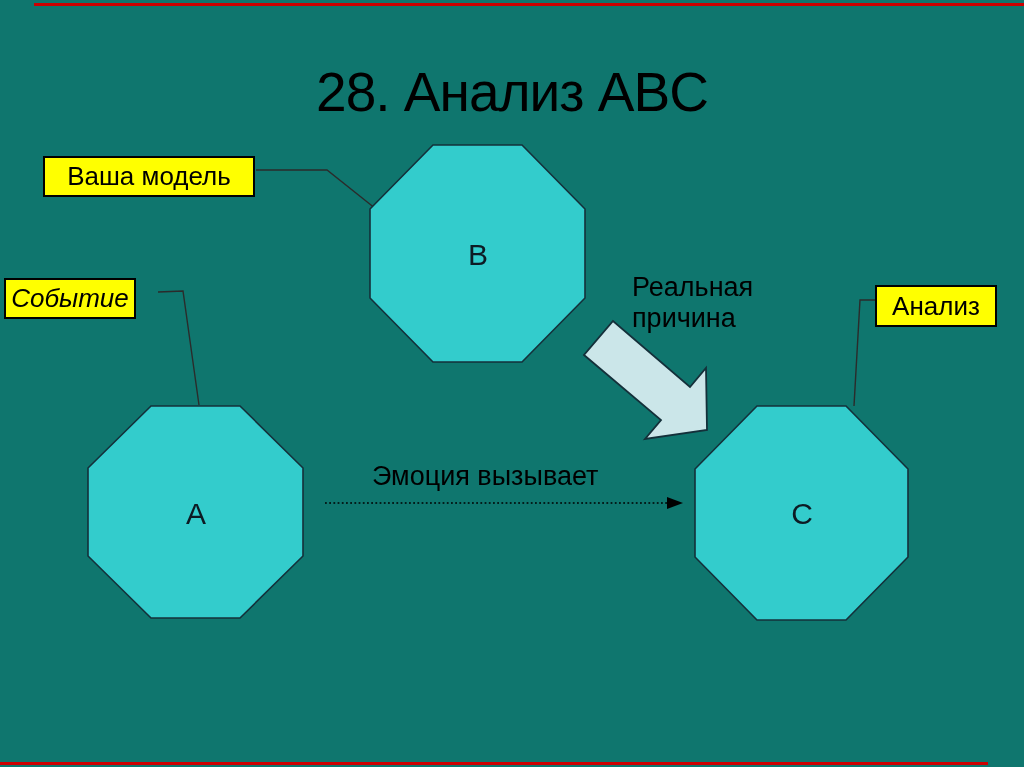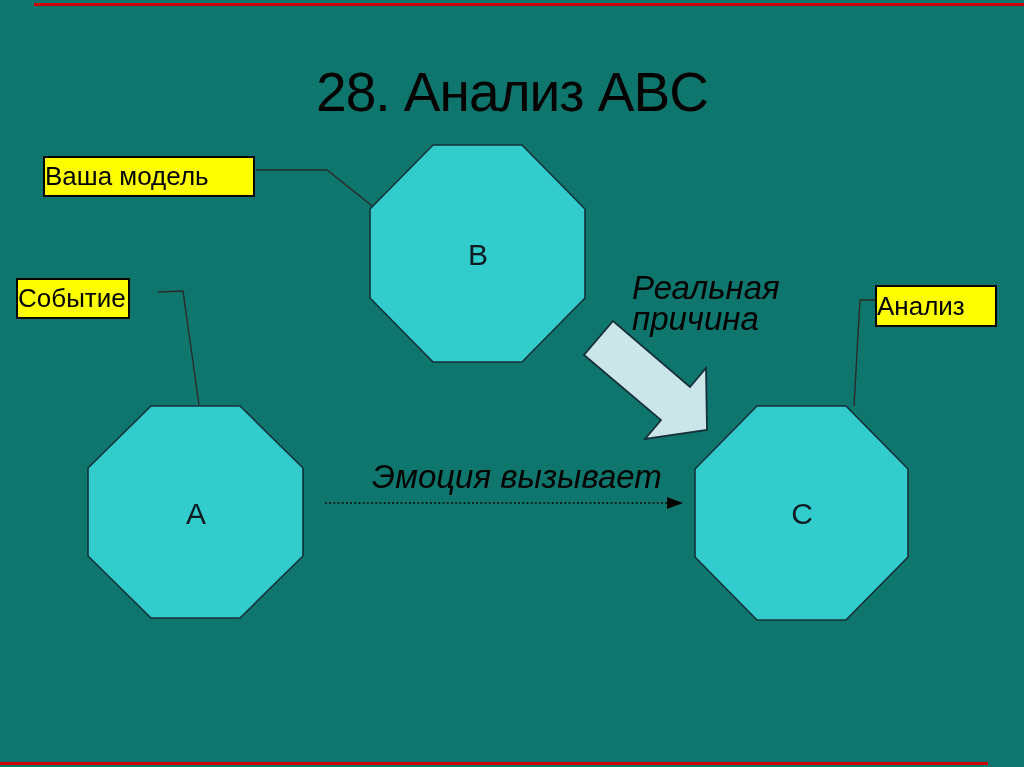--- a/index.html
+++ b/index.html
@@ -10,34 +10,34 @@
   .accent-line{position:absolute;background:#cc0000;height:3px;}
   .accent-top{left:34px;top:3px;width:990px;}
   .accent-bottom{left:0px;top:762px;width:988px;}
   .slide-title{
     position:absolute;left:0;top:60px;width:1024px;text-align:center;
     font-size:55px;letter-spacing:-1px;color:#000;white-space:nowrap;
   }
   .diagram-svg{position:absolute;left:0;top:0;width:1024px;height:767px;}
   .tag{
     position:absolute;background:#ffff00;border:2px solid #000;
-    display:flex;align-items:center;justify-content:flex-start;
+    display:flex;align-items:center;justify-content:center;
     font-size:26px;color:#000;box-sizing:border-box;white-space:nowrap;
   }
   .tag-your-model{left:43px;top:156px;width:212px;height:41px;}
-  .tag-event{left:16px;top:278px;width:114px;height:41px;}
+  .tag-event{left:4px;top:278px;width:132px;height:41px;font-style:italic;}
   .tag-emotion{left:875px;top:285px;width:122px;height:42px;}
   .node-letter{
     position:absolute;transform:translate(-50%,-50%);
     font-size:30px;color:#0d1b24;
   }
   .node-letter-a{left:196px;top:514px;}
   .node-letter-b{left:478px;top:255px;}
   .node-letter-c{left:802px;top:514px;}
-  .note{position:absolute;font-size:33px;line-height:31px;color:#000;font-style:italic;}
+  .note{position:absolute;font-size:27px;line-height:31px;color:#000;}
   .note-real-cause{left:632px;top:272px;width:140px;}
   .note-allegedly{left:372px;top:461px;white-space:nowrap;}
 </style>
 </head>
 <body>
 
 <div class="slide">
 
   <div class="accent-line accent-top"></div>
   <div class="accent-line accent-bottom"></div>

